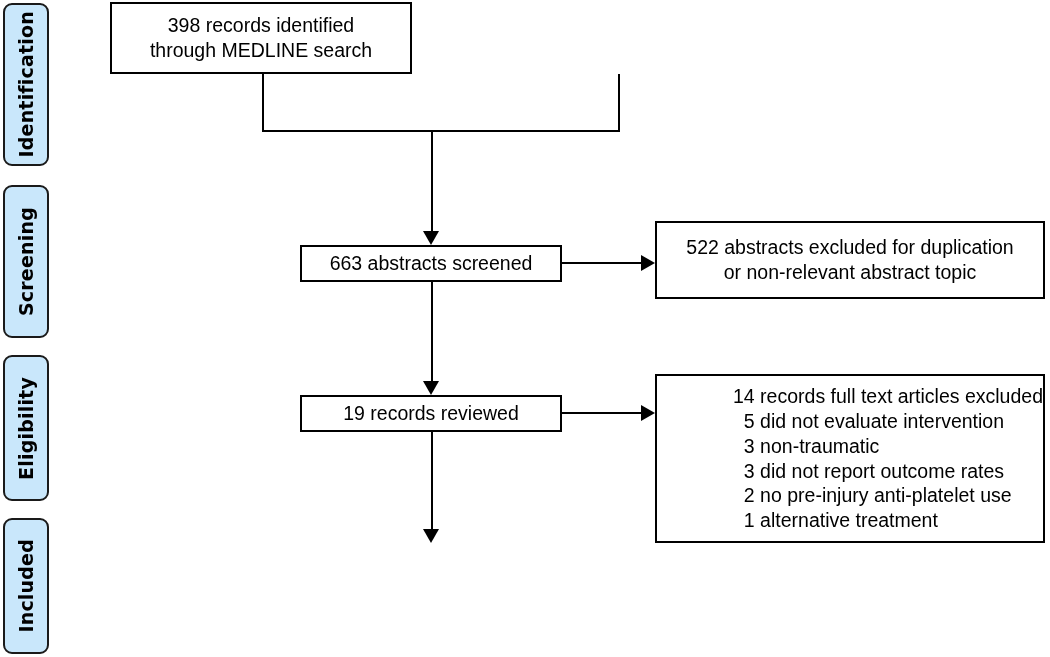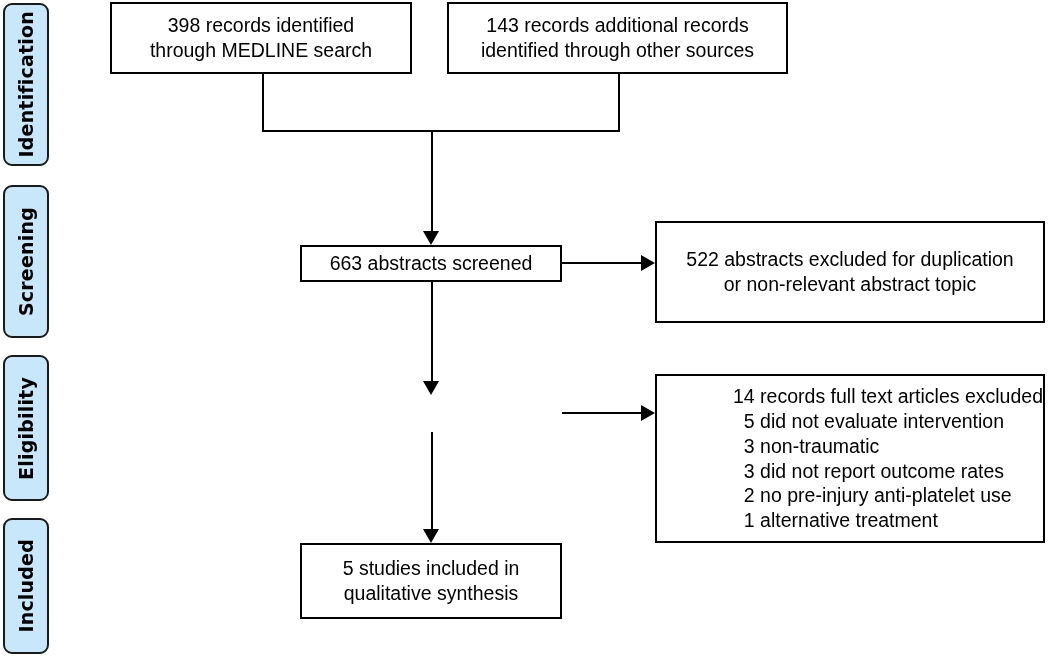--- a/index.html
+++ b/index.html
@@ -119,60 +119,55 @@
 
   <div class="phase-box" style="left:3px; top:518px; width:46px; height:136px;">
     <span class="phase-label">Included</span>
   </div>
 
   <div class="node" style="left:110px; top:2px; width:302px; height:72px;">
     <span class="node-text">398 records identified
 through MEDLINE search</span>
   </div>
 
-  <div class="node" style="left:447px; top:2px; width:341px; height:72px;">
-    <span class="node-text">143 records additional records
-identified through other sources</span>
-  </div>
 
   <div class="line-v" style="left:262px; top:74px; height:58px;"></div>
   <div class="line-v" style="left:618px; top:74px; height:58px;"></div>
   <div class="line-h" style="left:262px; top:130px; width:358px;"></div>
   <div class="line-v" style="left:431px; top:130px; height:101px;"></div>
   <div class="arrow-down" style="left:423px; top:231px;"></div>
 
   <div class="node" style="left:300px; top:245px; width:262px; height:37px;">
     <span class="node-text">663 abstracts screened</span>
   </div>
 
-  <div class="node" style="left:655px; top:221px; width:390px; height:102px;">
+  <div class="node" style="left:655px; top:221px; width:390px; height:78px;">
     <span class="node-text">522 abstracts excluded for duplication
 or non-relevant abstract topic</span>
   </div>
 
   <div class="line-h" style="left:562px; top:262px; width:80px;"></div>
   <div class="arrow-right" style="left:641px; top:255px;"></div>
 
   <div class="line-v" style="left:431px; top:282px; height:99px;"></div>
   <div class="arrow-down" style="left:423px; top:381px;"></div>
 
+  <div class="node" style="left:300px; top:395px; width:262px; height:37px;">
+    <span class="node-text">19 records reviewed</span>
+  </div>
 
   <div class="node left-align" style="left:655px; top:374px; width:390px; height:169px;justify-content:flex-end;">
     <span class="node-text">14 records full text articles excluded
   5 did not evaluate intervention
   3 non-traumatic
   3 did not report outcome rates
   2 no pre-injury anti-platelet use
   1 alternative treatment</span>
   </div>
 
   <div class="line-h" style="left:562px; top:412px; width:80px;"></div>
   <div class="arrow-right" style="left:641px; top:405px;"></div>
 
   <div class="line-v" style="left:431px; top:432px; height:97px;"></div>
   <div class="arrow-down" style="left:423px; top:529px;"></div>
 
-  <div class="node" style="left:300px; top:543px; width:262px; height:76px;">
-    <span class="node-text">5 studies included in
-qualitative synthesis</span>
-  </div>
 
 </div>
 
 </body></html>

